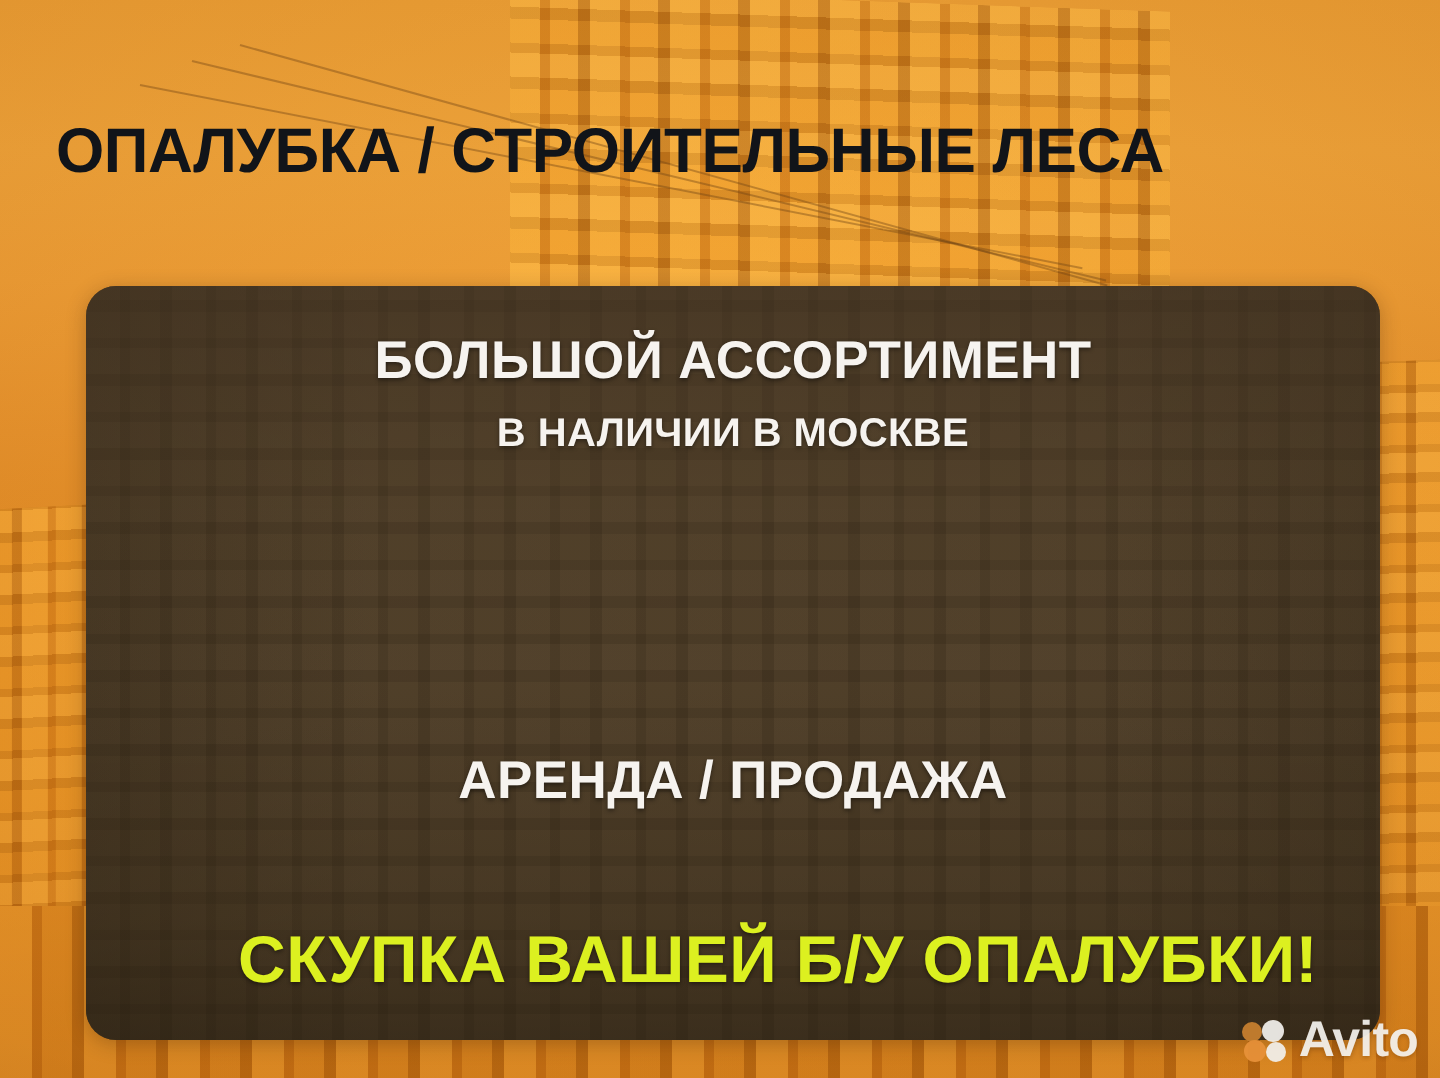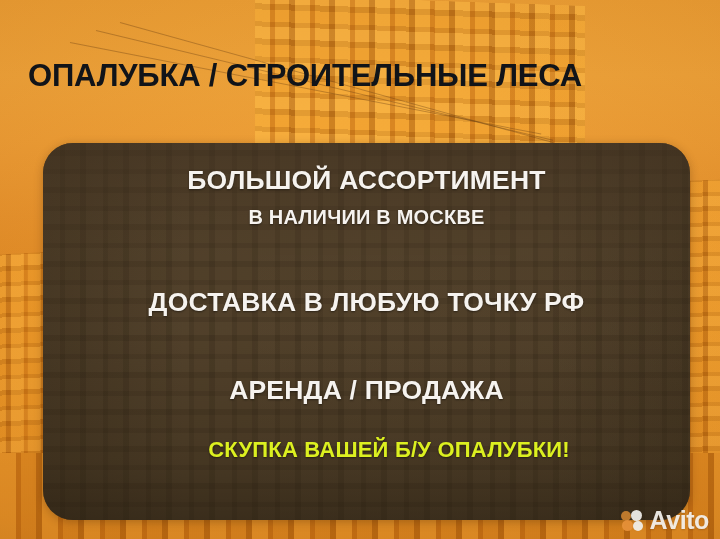--- a/index.html
+++ b/index.html
@@ -99,21 +99,21 @@
 
   
   .headline{position:absolute;left:28px;top:55px;width:666px;
     font-size:31.5px;font-weight:bold;letter-spacing:-0.2px;
     color:#111419;line-height:40px;white-space:nowrap;
     font-stretch:condensed;
     transform:scaleX(.985);transform-origin:left center;}
 
   
   .panel{position:absolute;left:43px;top:143px;width:647px;height:377px;
-    border-radius:30px;overflow:hidden;
+    border-radius:15px;overflow:hidden;
     background:#4a3a25;
     box-shadow:0 2px 10px rgba(50,25,0,.28);}
 
   .panel-tex{position:absolute;inset:0;opacity:.55;
     background:
       repeating-linear-gradient(90deg,
         rgba(255,235,200,.045) 0 17px,
         rgba(0,0,0,.10) 17px 22px,
         rgba(255,230,190,.030) 22px 37px,
         rgba(0,0,0,.12) 37px 43px),
@@ -142,21 +142,21 @@
   .line{position:absolute;left:0;right:0;text-align:center;
     font-weight:bold;white-space:nowrap;line-height:1;}
 
   .l-white{color:#f6f3ef;text-shadow:0 1px 2px rgba(0,0,0,.45);}
   .l-accent{color:#dcf020;text-shadow:0 1px 2px rgba(0,0,0,.45);}
 
   .ln1{top:24px;font-size:26.5px;letter-spacing:.2px;}
   .ln2{top:64px;font-size:20px;letter-spacing:.2px;}
   .ln3{top:146px;font-size:26.5px;letter-spacing:.2px;}
   .ln4{top:234px;font-size:26.5px;letter-spacing:.2px;text-align:center;}
-  .ln5{top:296px;font-size:22px;letter-spacing:.2px;padding-left:45px;}
+  .ln5{top:320px;font-size:33px;letter-spacing:.2px;padding-left:45px;}
 
   
   .avito{position:absolute;right:11px;bottom:6px;
     display:flex;align-items:center;gap:4px;opacity:.93;}
   .avito-mark{position:relative;width:24px;height:21px;flex:0 0 auto;}
   .avito-mark i{position:absolute;border-radius:50%;display:block;}
   .am1{left:0;top:1px;width:10px;height:10px;background:#c9802f;}
   .am2{left:10px;top:0;width:11px;height:11px;background:#f2f0ec;}
   .am3{left:1px;top:10px;width:11px;height:11px;background:#e8923a;}
   .am4{left:12px;top:11px;width:10px;height:10px;background:#f2f0ec;}
@@ -183,21 +183,20 @@
 
   <div class="headline">ОПАЛУБКА / СТРОИТЕЛЬНЫЕ ЛЕСА</div>
 
   <div class="panel">
     <div class="panel-tex"></div>
     <div class="panel-shade"></div>
 
     <div class="panel-lines">
       <div class="line l-white ln1">БОЛЬШОЙ АССОРТИМЕНТ</div>
       <div class="line l-white ln2">В НАЛИЧИИ В МОСКВЕ</div>
-      <div class="line l-white ln3">ДОСТАВКА В ЛЮБУЮ ТОЧКУ РФ</div>
       <div class="line l-white ln4">АРЕНДА / ПРОДАЖА</div>
       <div class="line l-accent ln5">СКУПКА ВАШЕЙ Б/У ОПАЛУБКИ!</div>
     </div>
   </div>
 
   <div class="avito">
     <span class="avito-mark">
       <i class="am1"></i>
       <i class="am2"></i>
       <i class="am3"></i>

